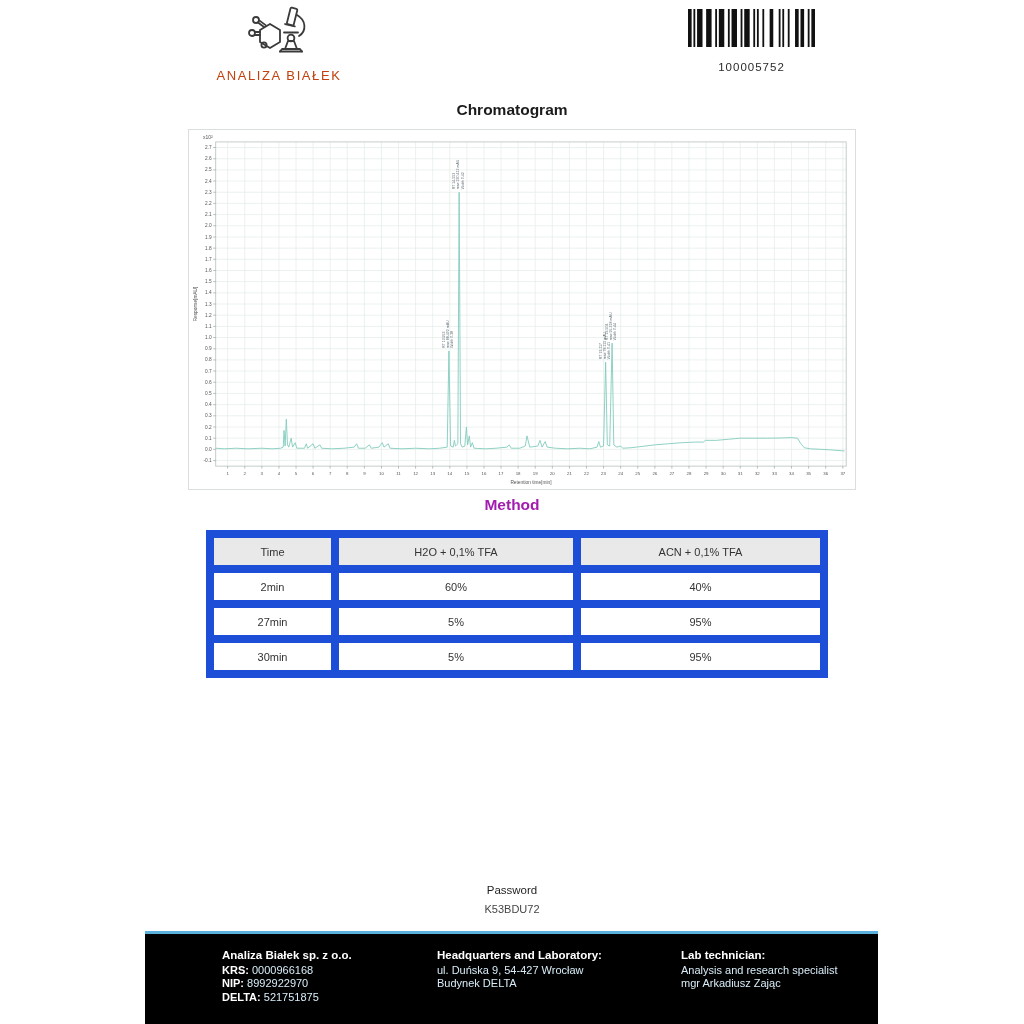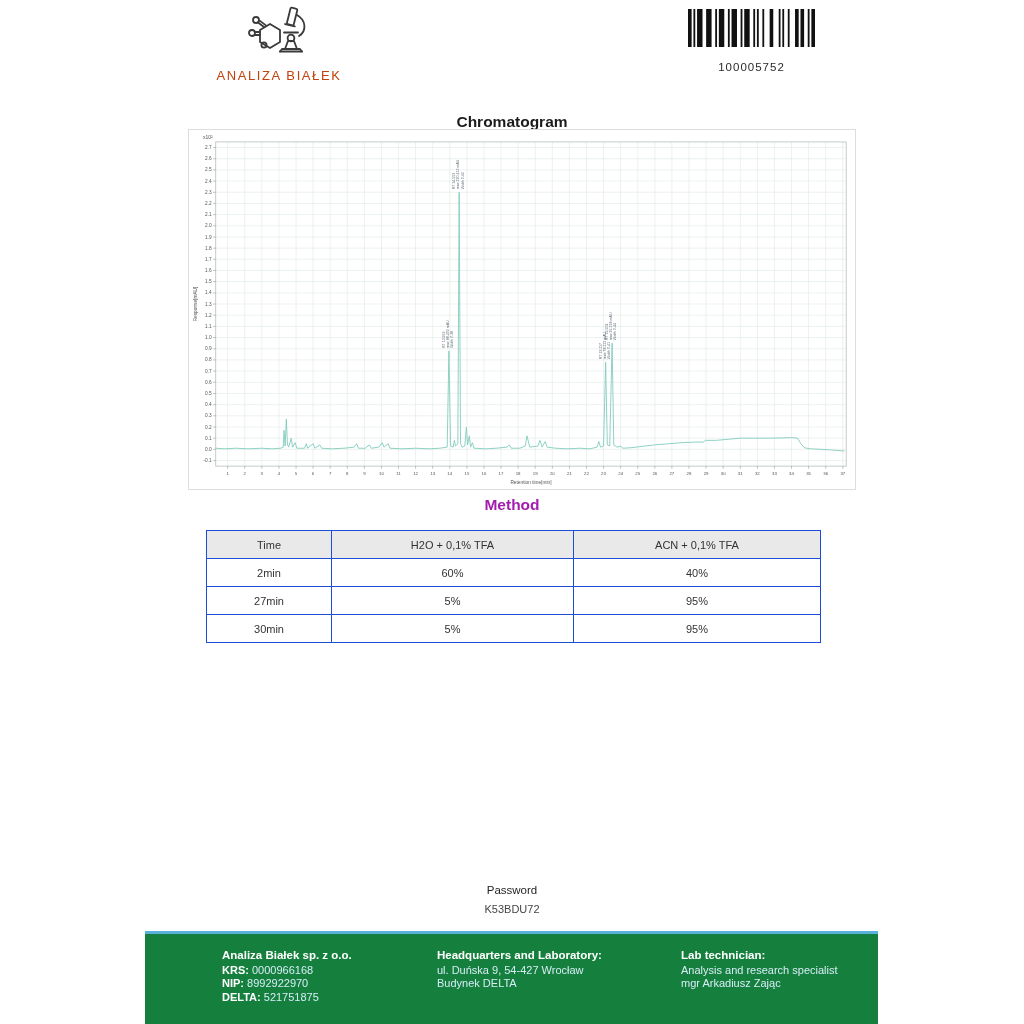--- a/index.html
+++ b/index.html
@@ -7,33 +7,33 @@
         font-family:"Liberation Sans",sans-serif;color:#222;}
 
   
   .brand{position:absolute;left:200px;top:5px;width:158px;text-align:center;}
   .brand-name{margin-top:3px;font-size:13px;letter-spacing:1.6px;color:#c2410c;}
   .barcode-block{position:absolute;left:688px;top:9px;width:127px;text-align:center;}
   .barcode-number{font-size:11.5px;color:#2a2a2a;letter-spacing:1px;margin-top:10px;}
 
   
   .doc-title{position:absolute;top:101px;left:0;width:100%;text-align:center;
-             font-size:15.5px;font-weight:bold;color:#1b1b1b;margin-top:12px;}
+             font-size:15.5px;font-weight:bold;color:#1b1b1b;}
   .method-title{position:absolute;top:496px;left:0;width:100%;text-align:center;
              font-size:15.5px;font-weight:bold;color:#a21caf;}
 
   
   .chart-wrap{position:absolute;left:188px;top:129px;width:668px;height:361px;
               border:1px solid #dadfdc;background:#fff;box-sizing:border-box;}
   .chart-wrap svg{display:block;width:100%;height:100%;}
 
   
   .method-table{position:absolute;left:206px;top:530px;width:614px;border-collapse:collapse;
                 font-size:11px;color:#333;table-layout:fixed;}
-  .method-table th,.method-table td{border:1px solid #1d4ed8;height:27px;text-align:center;
+  .method-table th,.method-table td{border:8px solid #1d4ed8;height:27px;text-align:center;
                 font-weight:normal;padding:0;}
   .method-table th{background:#e9e9e9;}
   .col-time{width:125px;} .col-a{width:242px;} .col-b{width:247px;}
 
   
   .password-block{position:absolute;top:884px;left:0;width:100%;text-align:center;}
   .password-label{font-size:11.5px;font-weight:normal;color:#1f1f1f;}
   .password-value{font-size:11px;color:#454545;margin-top:7px;}
 
   
@@ -353,21 +353,21 @@
           <td>95%</td>
         </tr>
       </tbody>
   </table>
 
   <div class="password-block">
     <div class="password-label">Password</div>
     <div class="password-value">K53BDU72</div>
   </div>
 
-  <div class="footer" id="footer" style="background: #15803d; border-top-color: rgb(90, 177, 220);">
+  <div class="footer" id="footer" style="background: #000000; border-top-color: rgb(90, 177, 220);">
     <div class="col fcol-1">
       <div class="col-title">Analiza Białek sp. z o.o.</div>
       <div class="col-body" id="footer-company-body">
           <div class="line"><b>KRS:</b> 0000966168</div>
           <div class="line"><b>NIP:</b> 8992922970</div>
           <div class="line"><b>DELTA:</b> 521751875</div>
         </div>
     </div>
     <div class="col fcol-2">
       <div class="col-title">Headquarters and Laboratory:</div>

